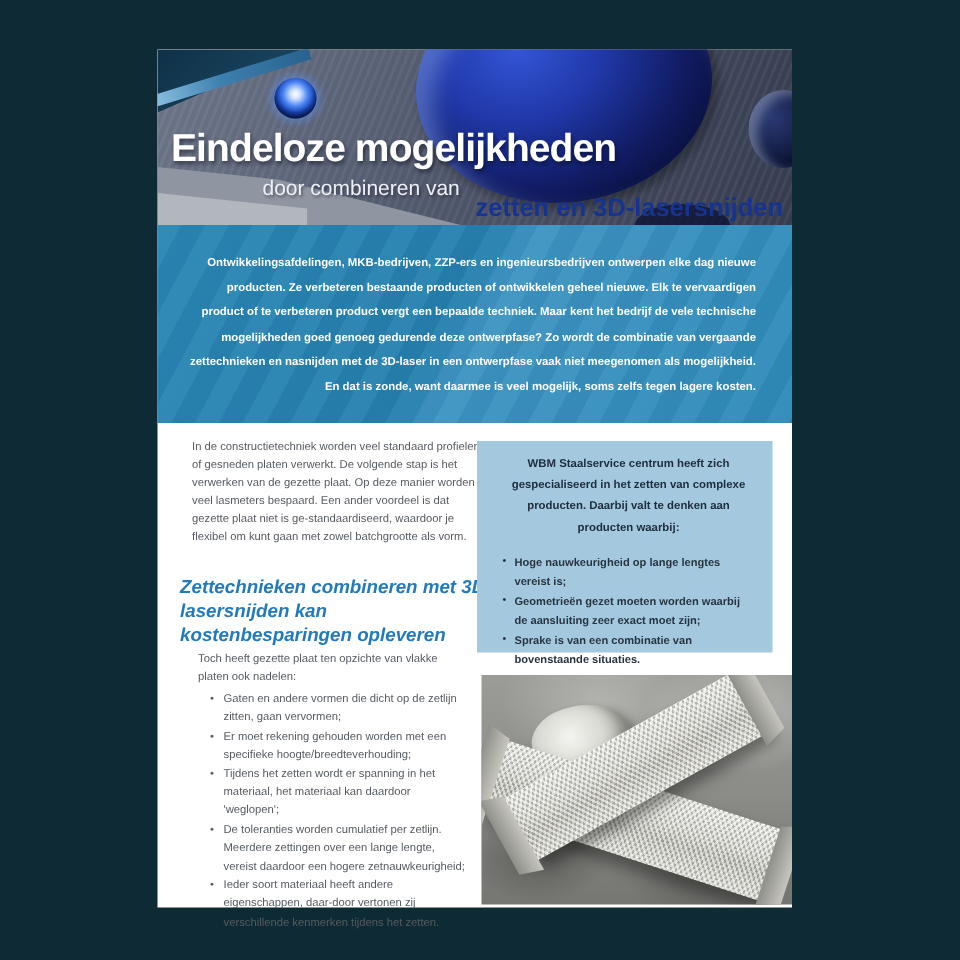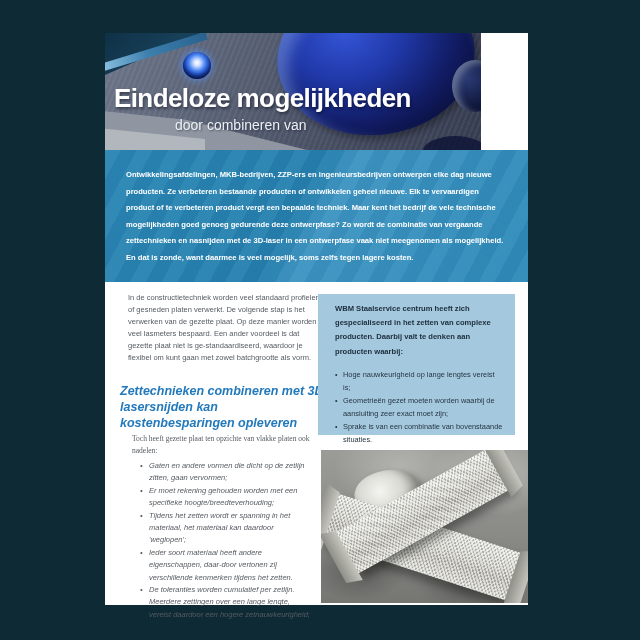--- a/index.html
+++ b/index.html
@@ -2,21 +2,21 @@
 <html><head>
 <meta charset="utf-8">
 <style>
   * { margin:0; padding:0; box-sizing:border-box; }
   html,body { width:640px; height:640px; overflow:hidden; }
   body { background:#0e2a34; font-family:"Liberation Sans","DejaVu Sans",sans-serif; position:relative; }
 
   .page { position:absolute; left:105px; top:33px; width:423px; height:572px; background:#ffffff; }
 
   
-  .hero { position:absolute; left:0; top:0; width:376px; height:117px; overflow:hidden;
+  .hero { position:absolute; left:0; top:0; width:423px; height:117px; overflow:hidden;
           background:linear-gradient(108deg,#6d7689 0%,#5a6276 30%,#454c60 65%,#363c50 100%); }
   .hero-texture { position:absolute; inset:0;
           background:repeating-linear-gradient(112deg, rgba(255,255,255,.05) 0 2px, rgba(0,0,0,0) 2px 5px); }
   .corner-dark { position:absolute; left:0; top:0; width:96px; height:42px;
           background:linear-gradient(135deg,#0f3146,#1d4b68); clip-path:polygon(0 0,100% 0,0 100%); }
   .corner-stripe { position:absolute; left:-8px; top:15px; width:112px; height:8px;
           background:linear-gradient(90deg,#8fc4e4,#3d7fae 45%,#28628e); transform:rotate(-17deg); }
   .hole-small { position:absolute; left:78px; top:19px; width:28px; height:27px; border-radius:50%;
           background:radial-gradient(circle at 50% 40%, #ffffff 0%, #cfe0ff 15%, #4b86f2 38%, #1d4ecc 58%, #0e2470 82%, #0a1840 100%);
           box-shadow:0 0 6px 2px rgba(90,150,255,.55), inset 0 -3px 5px rgba(0,0,15,.6); }
@@ -35,43 +35,43 @@
           clip-path:polygon(0 18%, 100% 58%, 100% 100%, 0 100%); }
   .hero-title { position:absolute; left:9px; top:50px; z-index:5; color:#ffffff; font-size:26px;
           font-weight:bold; letter-spacing:-0.6px; text-shadow:1px 2px 3px rgba(8,12,28,.55); white-space:nowrap; }
   .hero-sub1 { position:absolute; left:70px; top:84px; width:270px; z-index:5; text-align:left;
           color:#edf1f6; font-size:14px; text-shadow:1px 1px 2px rgba(8,12,28,.45); }
   .hero-sub2 { position:absolute; right:6px; top:97px; z-index:5; color:#16338f; font-size:17px;
           font-weight:bold; line-height:18px; white-space:nowrap; }
 
   
   .intro { position:absolute; left:0; top:117px; width:423px; height:132px;
-          background:linear-gradient(118deg,#2a86b4 0%,#2580ae 48%,#3d95c2 49%,#2e8ab8 100%); }
+          background:linear-gradient(118deg,#2a86b4 0%,#2580ae 48%,#3d95c2 49%,#2e8ab8 100%);text-align:right; }
   .intro::after { content:""; position:absolute; inset:0;
           background:repeating-linear-gradient(118deg, rgba(255,255,255,.04) 0 14px, rgba(0,0,40,.04) 14px 28px); }
   .intro p { position:absolute; left:21px; top:17px; width:378px; color:#ffffff;
           font-size:7.6px; font-weight:bold; line-height:16.6px; z-index:2; }
 
   
   .p1 { position:absolute; left:23px; top:259px; width:193px;
         font-size:7.5px; line-height:12px; color:#565b61; }
   .left-heading { position:absolute; left:15px; top:350px; width:212px;
         font-size:12.5px; line-height:16px; font-weight:bold; font-style:italic; color:#2279bb; }
   .p2 { position:absolute; left:27px; top:400px; width:180px;
-        font-size:7.5px; line-height:12.4px; color:#565b61;font-family:Liberation Serif, serif; }
+        font-size:7.5px; line-height:12.4px; color:#565b61; }
   .left-bullets { position:absolute; left:35px; top:427px; width:172px; list-style:none;
-        font-size:7.5px; line-height:12.4px; color:#565b61;font-style:italic; }
+        font-size:7.5px; line-height:12.4px; color:#565b61; }
   .left-bullets li { position:relative; padding-left:9px; }
   .left-bullets li::before { content:"\2022"; position:absolute; left:0; top:0; }
 
   
   .info-box { position:absolute; left:213px; top:261px; width:197px; height:141px;
         background:#a4c9de; padding:8px 12px 0 17px; }
-  .info-box .box-intro { font-size:7.6px; font-weight:bold; line-height:14.2px; color:#1d2c3b; }
-  .info-bullets { list-style:none; margin-top:9px; font-size:7.4px; line-height:13px; color:#273440; }
+  .info-box .box-intro { font-size:7.6px; font-weight:bold; line-height:14.2px; color:#1d2c3b;text-align:center; }
+  .info-bullets { list-style:none; margin-top:9px; font-size:7.4px; line-height:13px; color:#273440;font-weight:bold; }
   .info-bullets li { position:relative; padding-left:8px; }
   .info-bullets li::before { content:"\2022"; position:absolute; left:0; top:0; font-size:7px; }
 
   
   .photo { position:absolute; left:216px; top:417px; width:207px; height:153px; overflow:hidden;
         background:
           radial-gradient(70px 45px at 18% 78%, rgba(50,50,48,.45), transparent 70%),
           radial-gradient(90px 55px at 82% 18%, rgba(235,235,232,.45), transparent 70%),
           radial-gradient(75px 48px at 72% 88%, rgba(60,60,58,.35), transparent 70%),
           radial-gradient(95px 60px at 38% 12%, rgba(205,205,200,.5), transparent 70%),
@@ -104,38 +104,39 @@
     <div class="corner-dark"></div>
     <div class="corner-stripe"></div>
     <div class="hole-large"></div>
     <div class="hole-small"></div>
     <div class="hole-right"></div>
     <div class="hole-bottom"></div>
     <div class="band-gray"></div>
     <div class="band-light"></div>
     <div class="hero-title">Eindeloze mogelijkheden</div>
     <div class="hero-sub1">door combineren van</div>
+    <div class="hero-sub2">zetten en 3D-lasersnijden</div>
   </div>
 
   <div class="intro">
     <p>Ontwikkelingsafdelingen, MKB-bedrijven, ZZP-ers en ingenieursbedrijven ontwerpen elke dag nieuwe producten. Ze verbeteren bestaande producten of ontwikkelen geheel nieuwe. Elk te vervaardigen product of te verbeteren product vergt een bepaalde techniek. Maar kent het bedrijf de vele technische mogelijkheden goed genoeg gedurende deze ontwerpfase? Zo wordt de combinatie van vergaande zettechnieken en nasnijden met de 3D-laser in een ontwerpfase vaak niet meegenomen als mogelijkheid. En dat is zonde, want daarmee is veel mogelijk, soms zelfs tegen lagere kosten.</p>
   </div>
 
   <p class="p1">In de constructietechniek worden veel standaard profielen of gesneden platen verwerkt. De volgende stap is het verwerken van de gezette plaat. Op deze manier worden veel lasmeters bespaard. Een ander voordeel is dat gezette plaat niet is ge-standaardiseerd, waardoor je flexibel om kunt gaan met zowel batchgrootte als vorm.</p>
 
   <h2 class="left-heading">Zettechnieken combineren met 3D-lasersnijden kan kostenbesparingen opleveren</h2>
 
   <p class="p2">Toch heeft gezette plaat ten opzichte van vlakke platen ook nadelen:</p>
 
   <ul class="left-bullets">
     <li>Gaten en andere vormen die dicht op de zetlijn zitten, gaan vervormen;</li>
     <li>Er moet rekening gehouden worden met een specifieke hoogte/breedteverhouding;</li>
     <li>Tijdens het zetten wordt er spanning in het materiaal, het materiaal kan daardoor 'weglopen';</li>
+    <li>De toleranties worden cumulatief per zetlijn. Meerdere zettingen over een lange lengte, vereist daardoor een hogere zetnauwkeurigheid;</li>
     <li>Ieder soort materiaal heeft andere eigenschappen, daar-door vertonen zij verschillende kenmerken tijdens het zetten.</li>
-    <li>De toleranties worden cumulatief per zetlijn. Meerdere zettingen over een lange lengte, vereist daardoor een hogere zetnauwkeurigheid;</li>
   </ul>
 
   <div class="info-box">
     <p class="box-intro">WBM Staalservice centrum heeft zich gespecialiseerd in het zetten van complexe producten. Daarbij valt te denken aan producten waarbij:</p>
     <ul class="info-bullets">
       <li>Hoge nauwkeurigheid op lange lengtes vereist is;</li>
       <li>Geometrieën gezet moeten worden waarbij de aansluiting zeer exact moet zijn;</li>
       <li>Sprake is van een combinatie van bovenstaande situaties.</li>
     </ul>
   </div>

